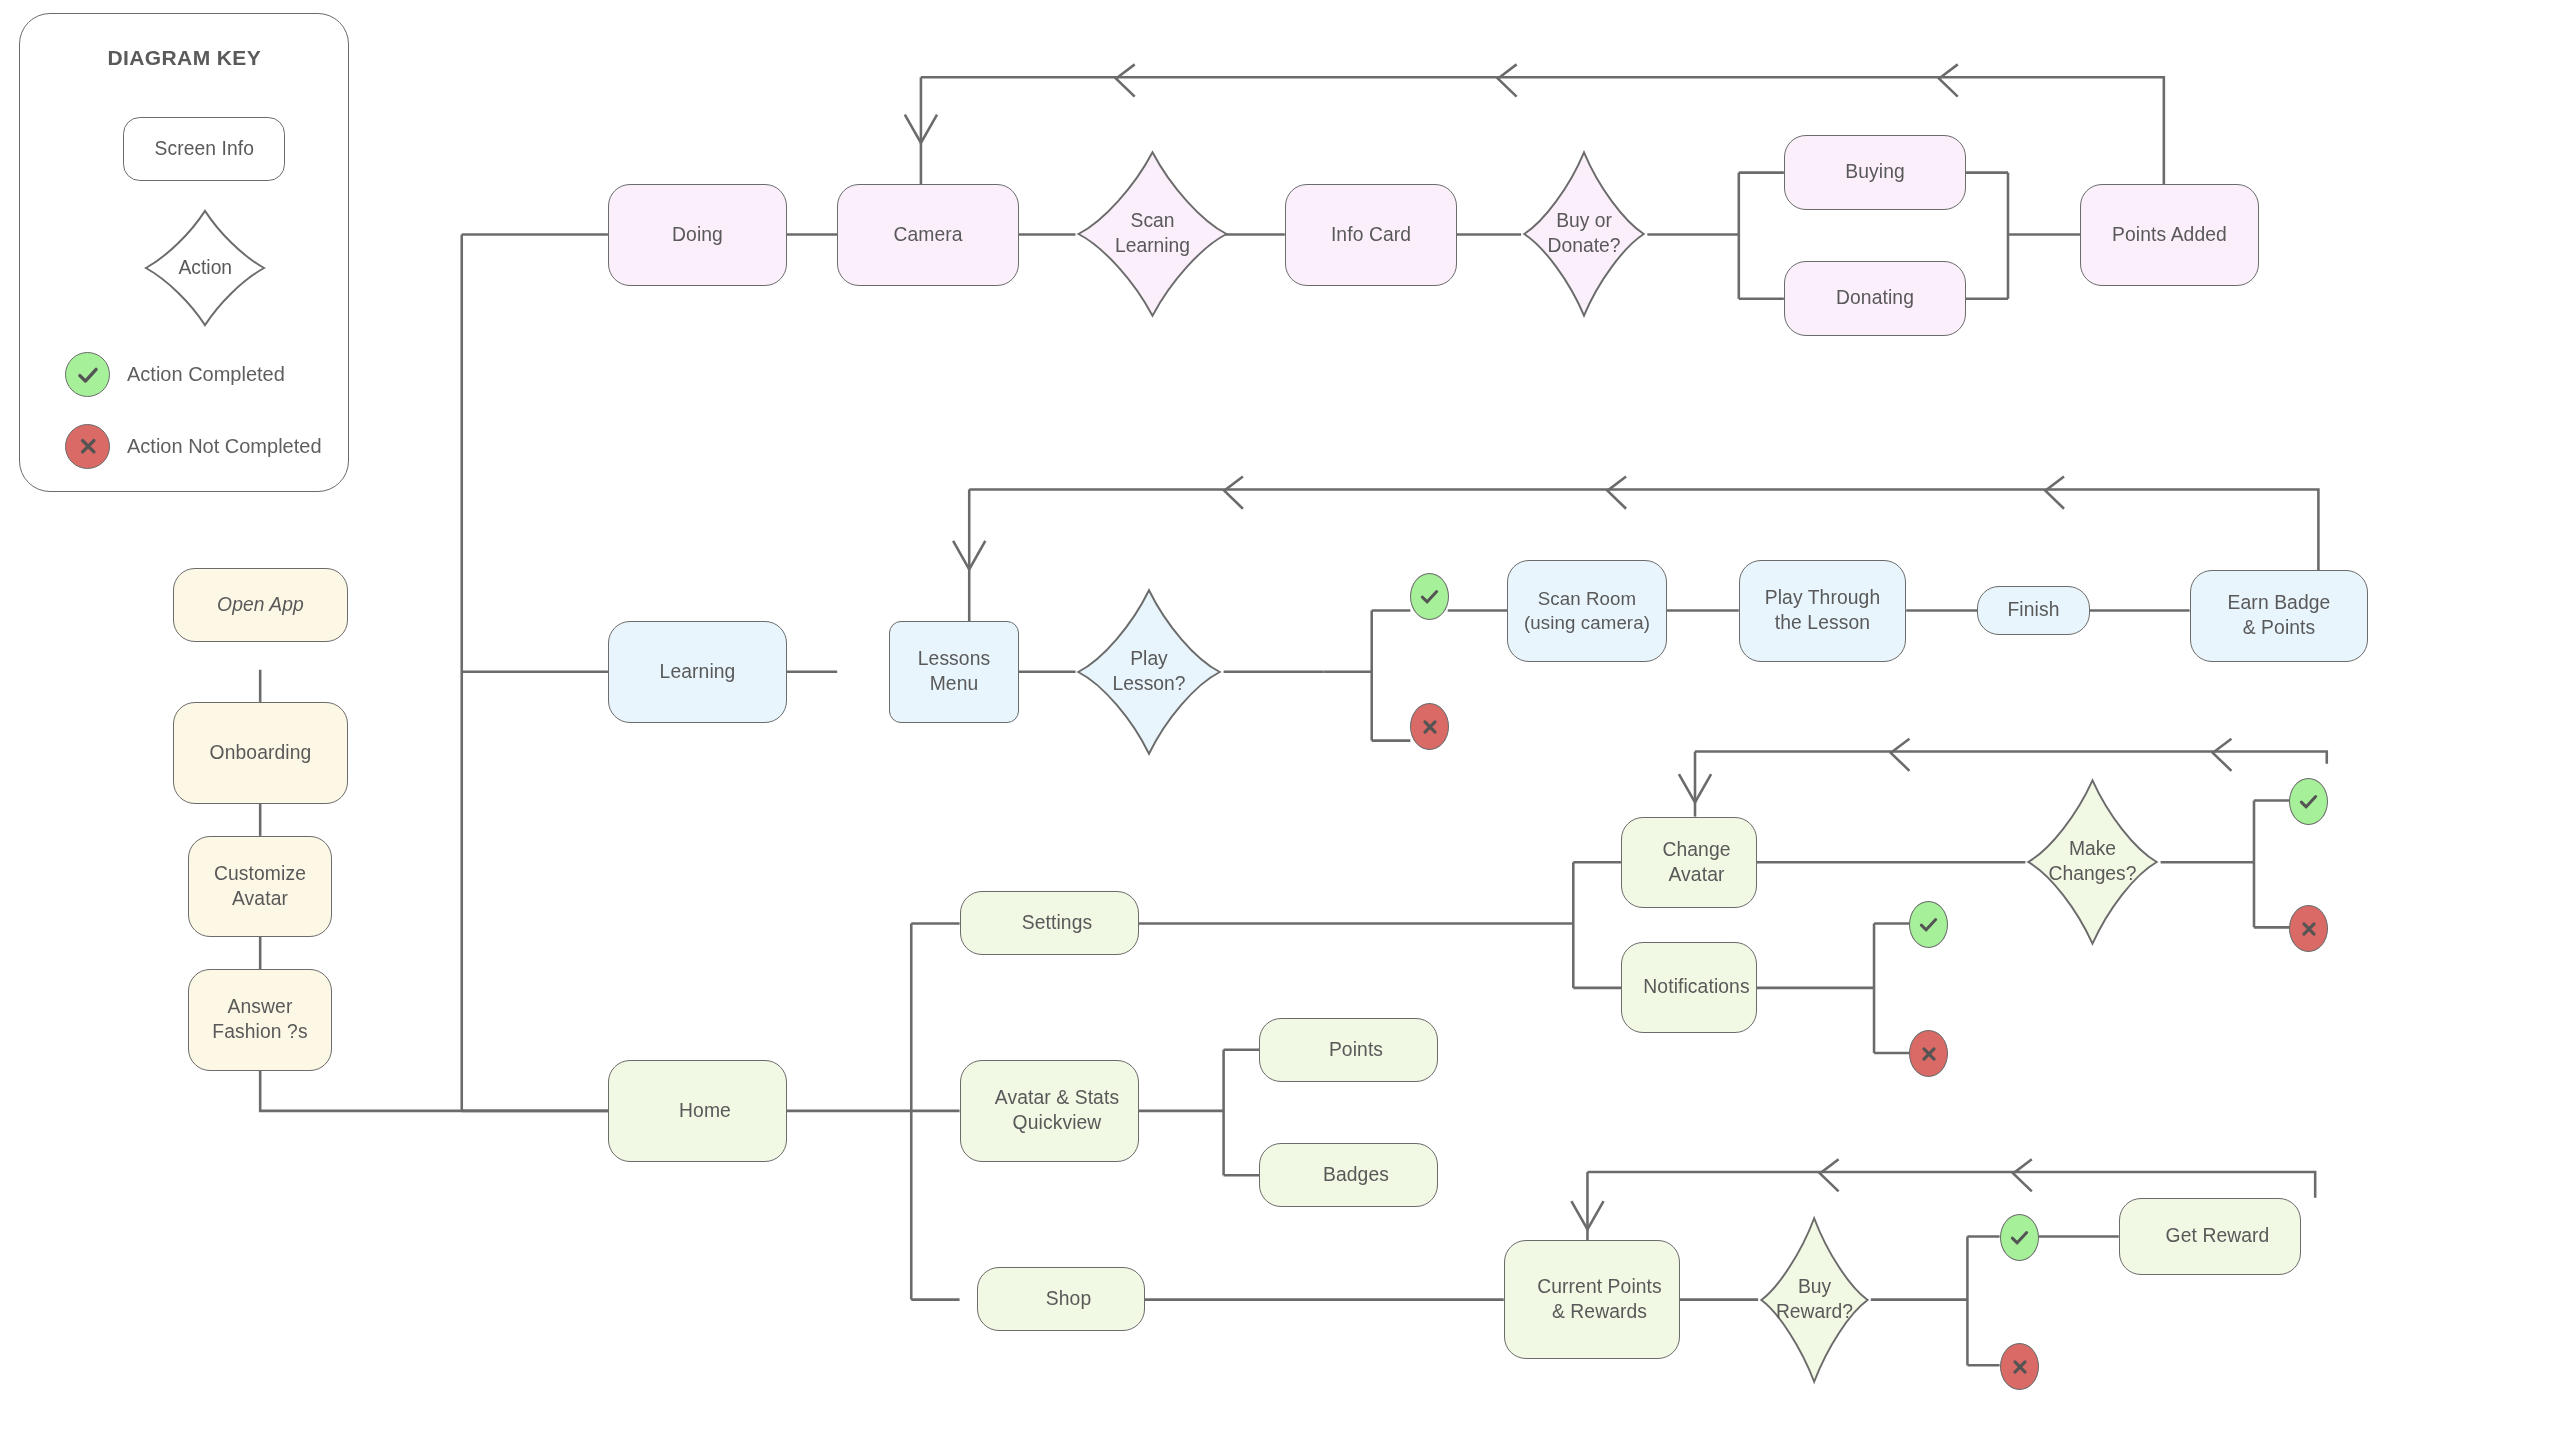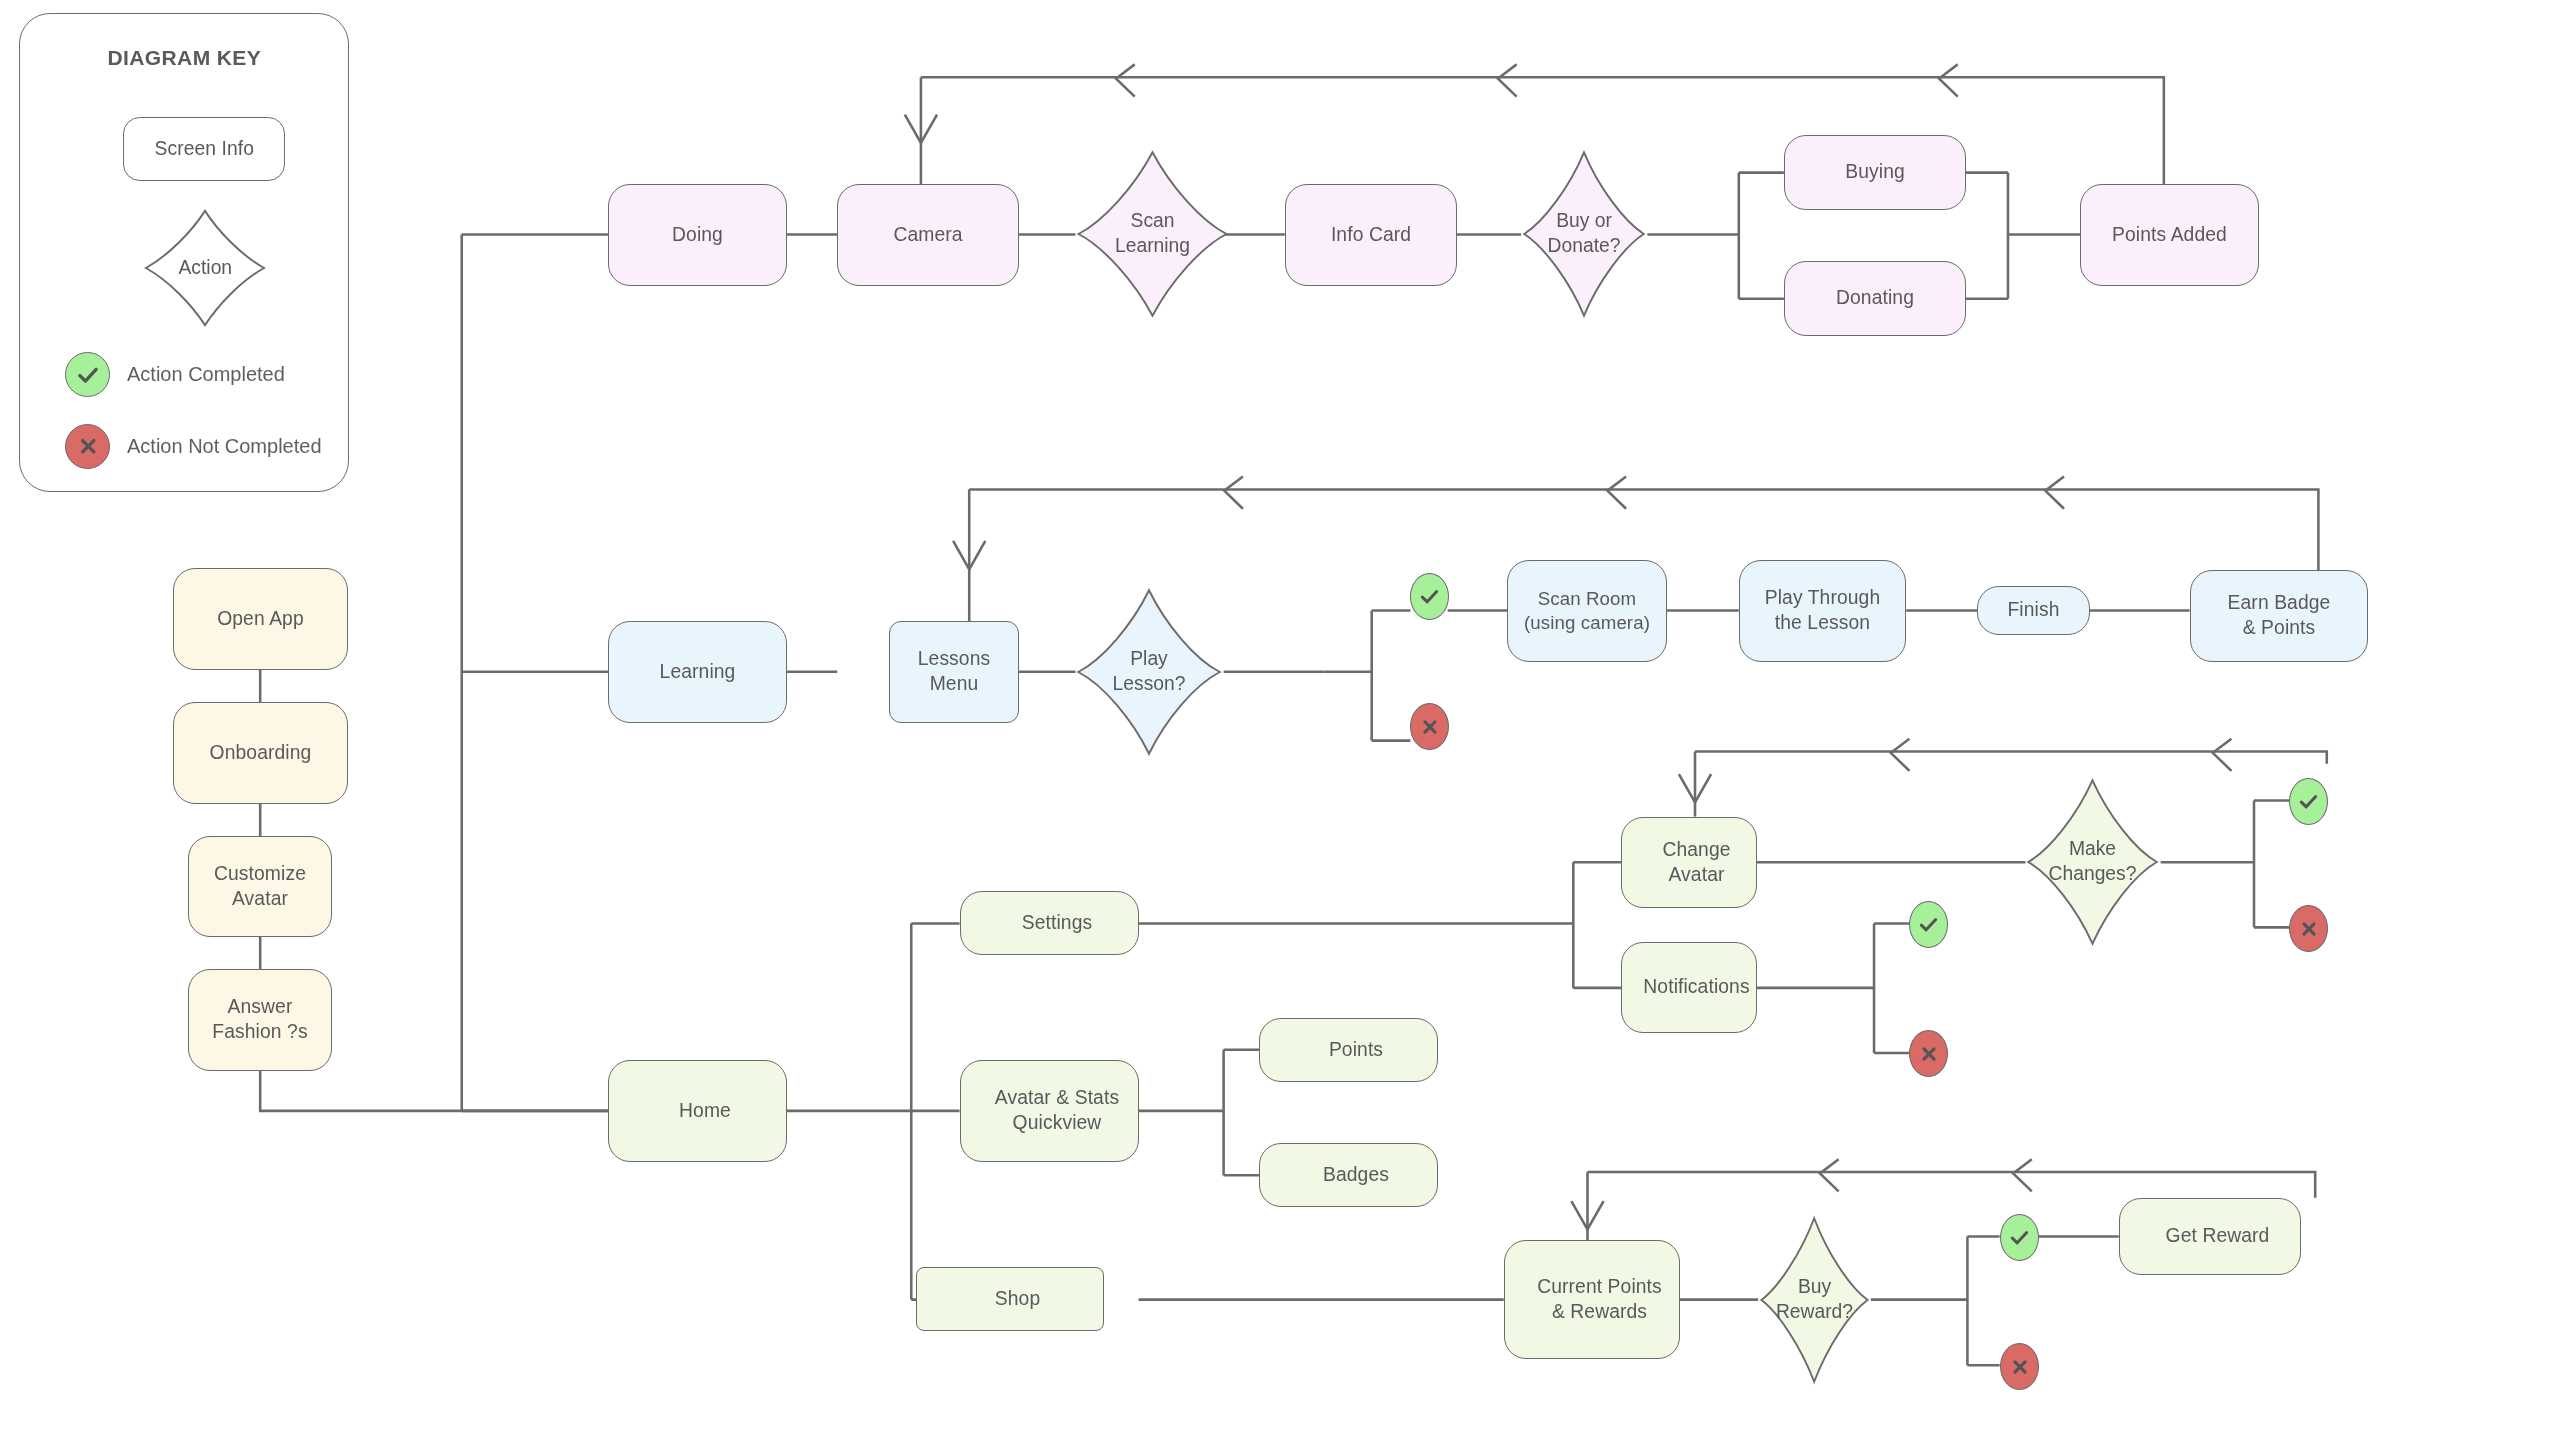--- a/index.html
+++ b/index.html
@@ -180,21 +180,21 @@
     <div class="lrow" style="left:45px;top:410px;">
       <div class="badge no" style="position:relative;width:43px;height:43px;">
         <svg viewBox="0 0 24 24" width="24.5" height="24.5">
             <path d="M6.5 6.5 L17.5 17.5 M17.5 6.5 L6.5 17.5" fill="none" stroke="#545454" stroke-width="3.4" stroke-linecap="round"></path>
           </svg>
       </div>
       <span class="txt">Action Not Completed</span>
     </div>
   </div>
 
-  <div class="node cream" style="left:173px;top:568px;width:175px;height:102px;">
+  <div class="node cream" style="left:173px;top:568px;width:175px;height:74px;font-style:italic;">
     <span>Open App</span>
   </div>
   <div class="node cream" style="left:173px;top:702px;width:175px;height:102px;">
     <span>Onboarding</span>
   </div>
   <div class="node cream" style="left:188px;top:836px;width:144px;height:101px;white-space:pre-line;">
     <span>Customize
 Avatar</span>
   </div>
   <div class="node cream" style="left:188px;top:969px;width:144px;height:102px;white-space:pre-line;">
@@ -285,21 +285,21 @@
   <div class="node green" style="left:608px;top:1060px;width:179px;height:102px;">
     <span>Home</span>
   </div>
   <div class="node green" style="left:960px;top:891px;width:179px;height:64px;">
     <span>Settings</span>
   </div>
   <div class="node green" style="left:960px;top:1060px;width:179px;height:102px;white-space:pre-line;">
     <span>Avatar &amp; Stats
 Quickview</span>
   </div>
-  <div class="node green" style="left:916px;top:1267px;width:188px;height:64px;border-radius:8px;">
+  <div class="node green" style="left:977px;top:1267px;width:168px;height:64px;">
     <span>Shop</span>
   </div>
 
   <div class="node green" style="left:1259px;top:1018px;width:179px;height:64px;">
     <span>Points</span>
   </div>
   <div class="node green" style="left:1259px;top:1143px;width:179px;height:64px;">
     <span>Badges</span>
   </div>
 

